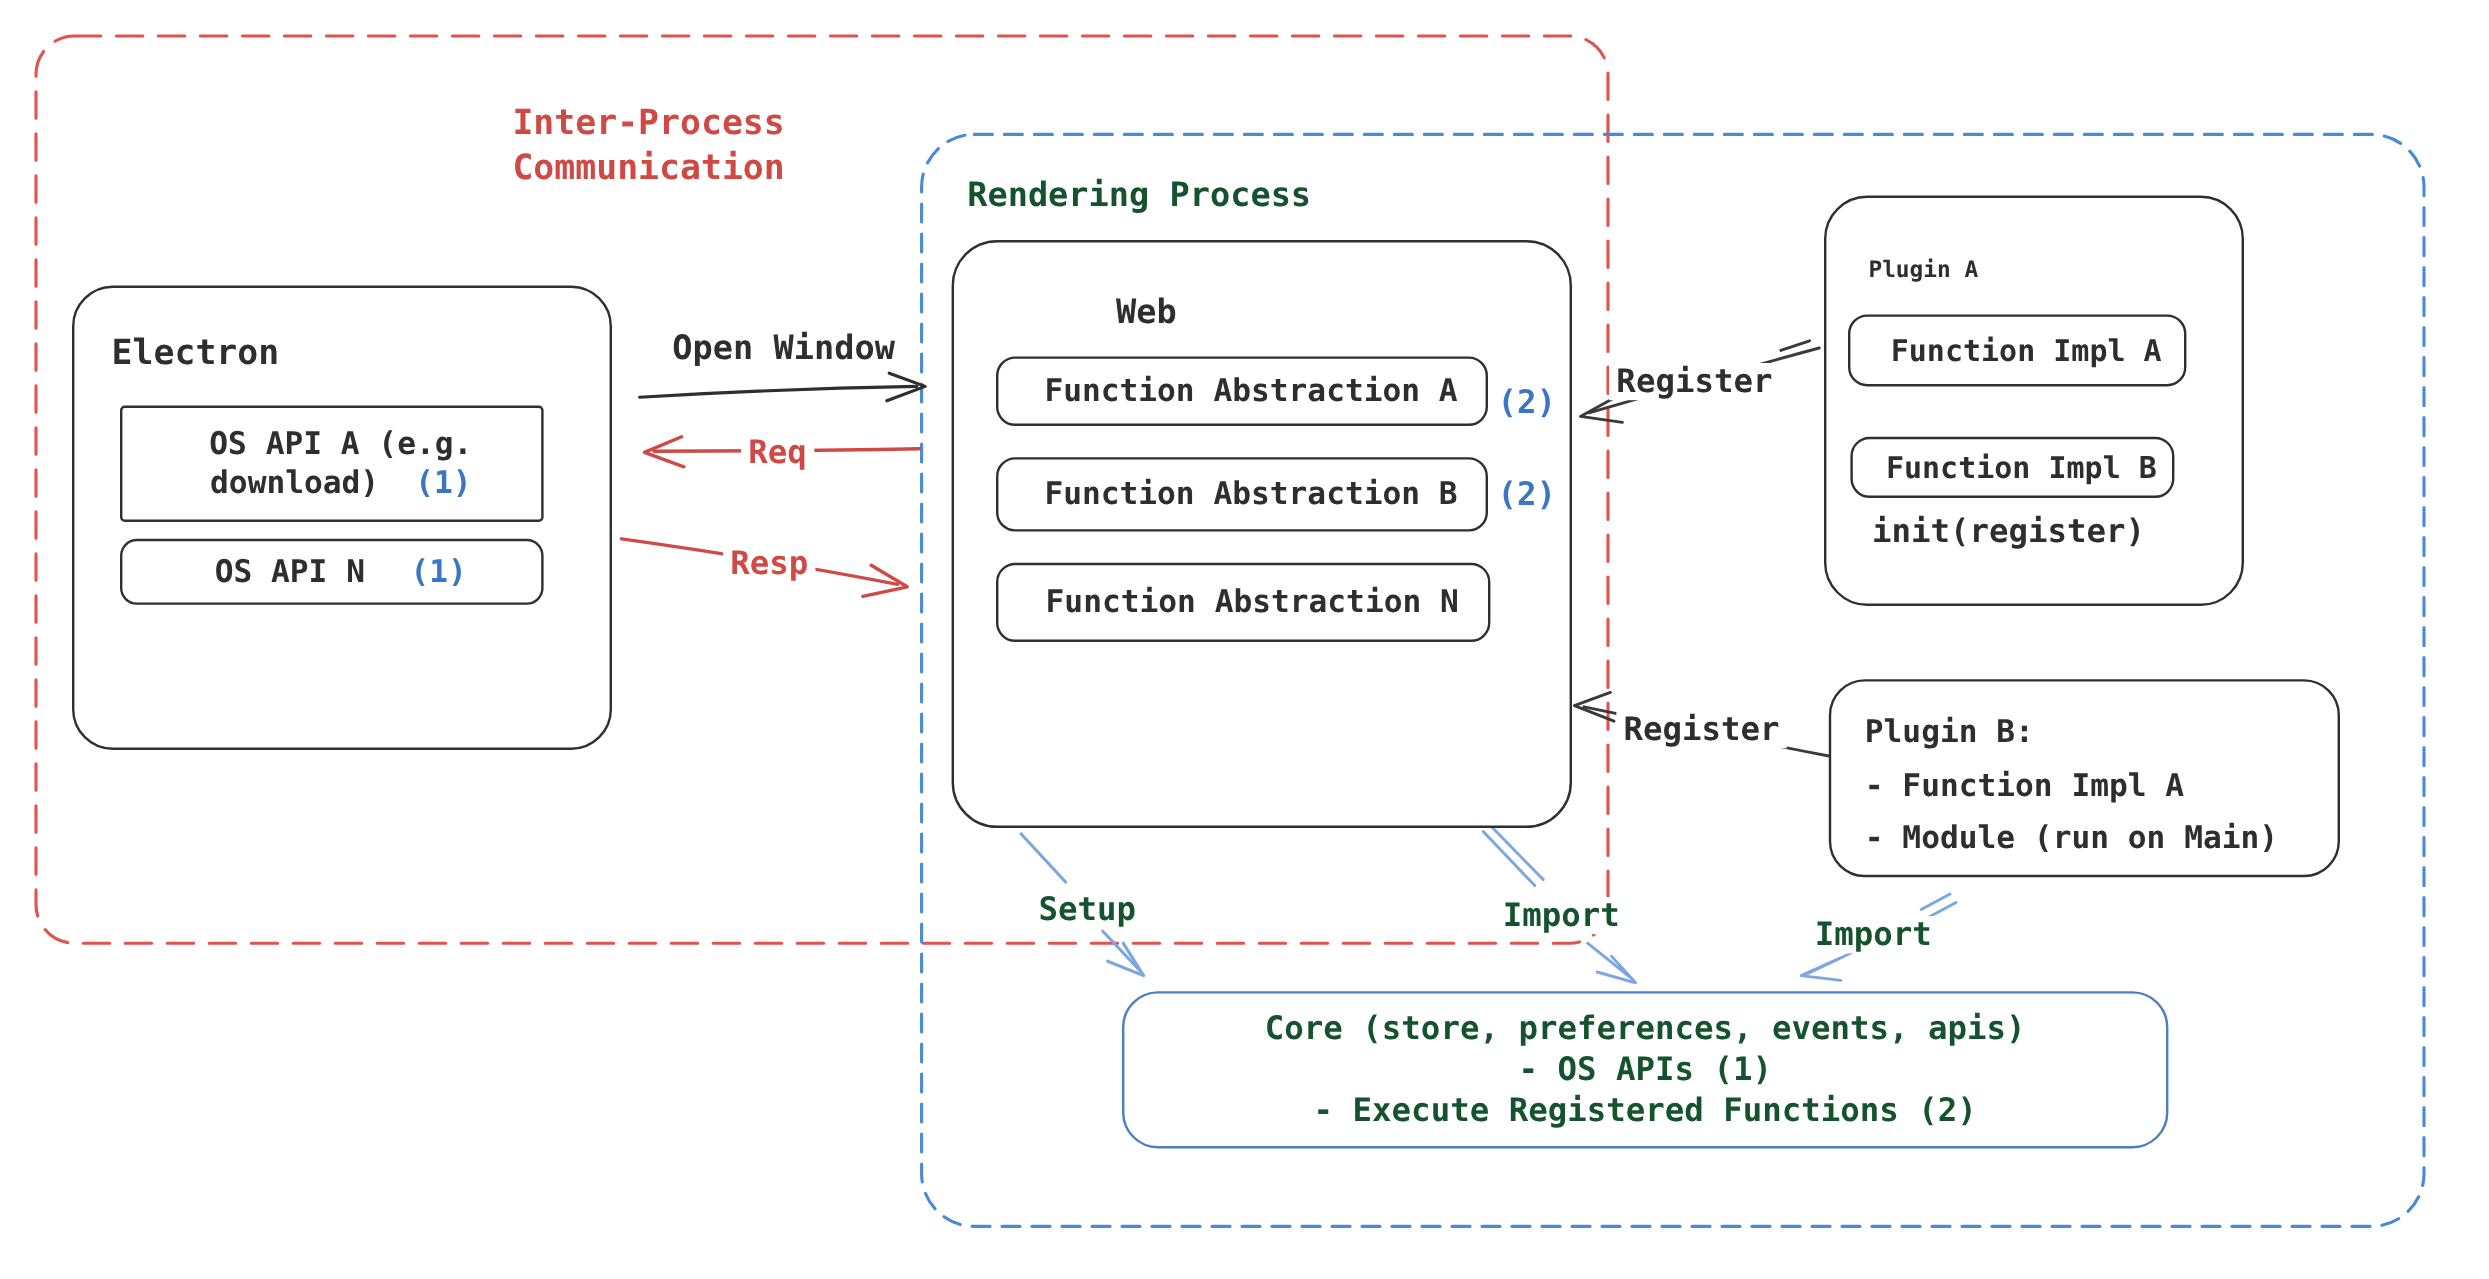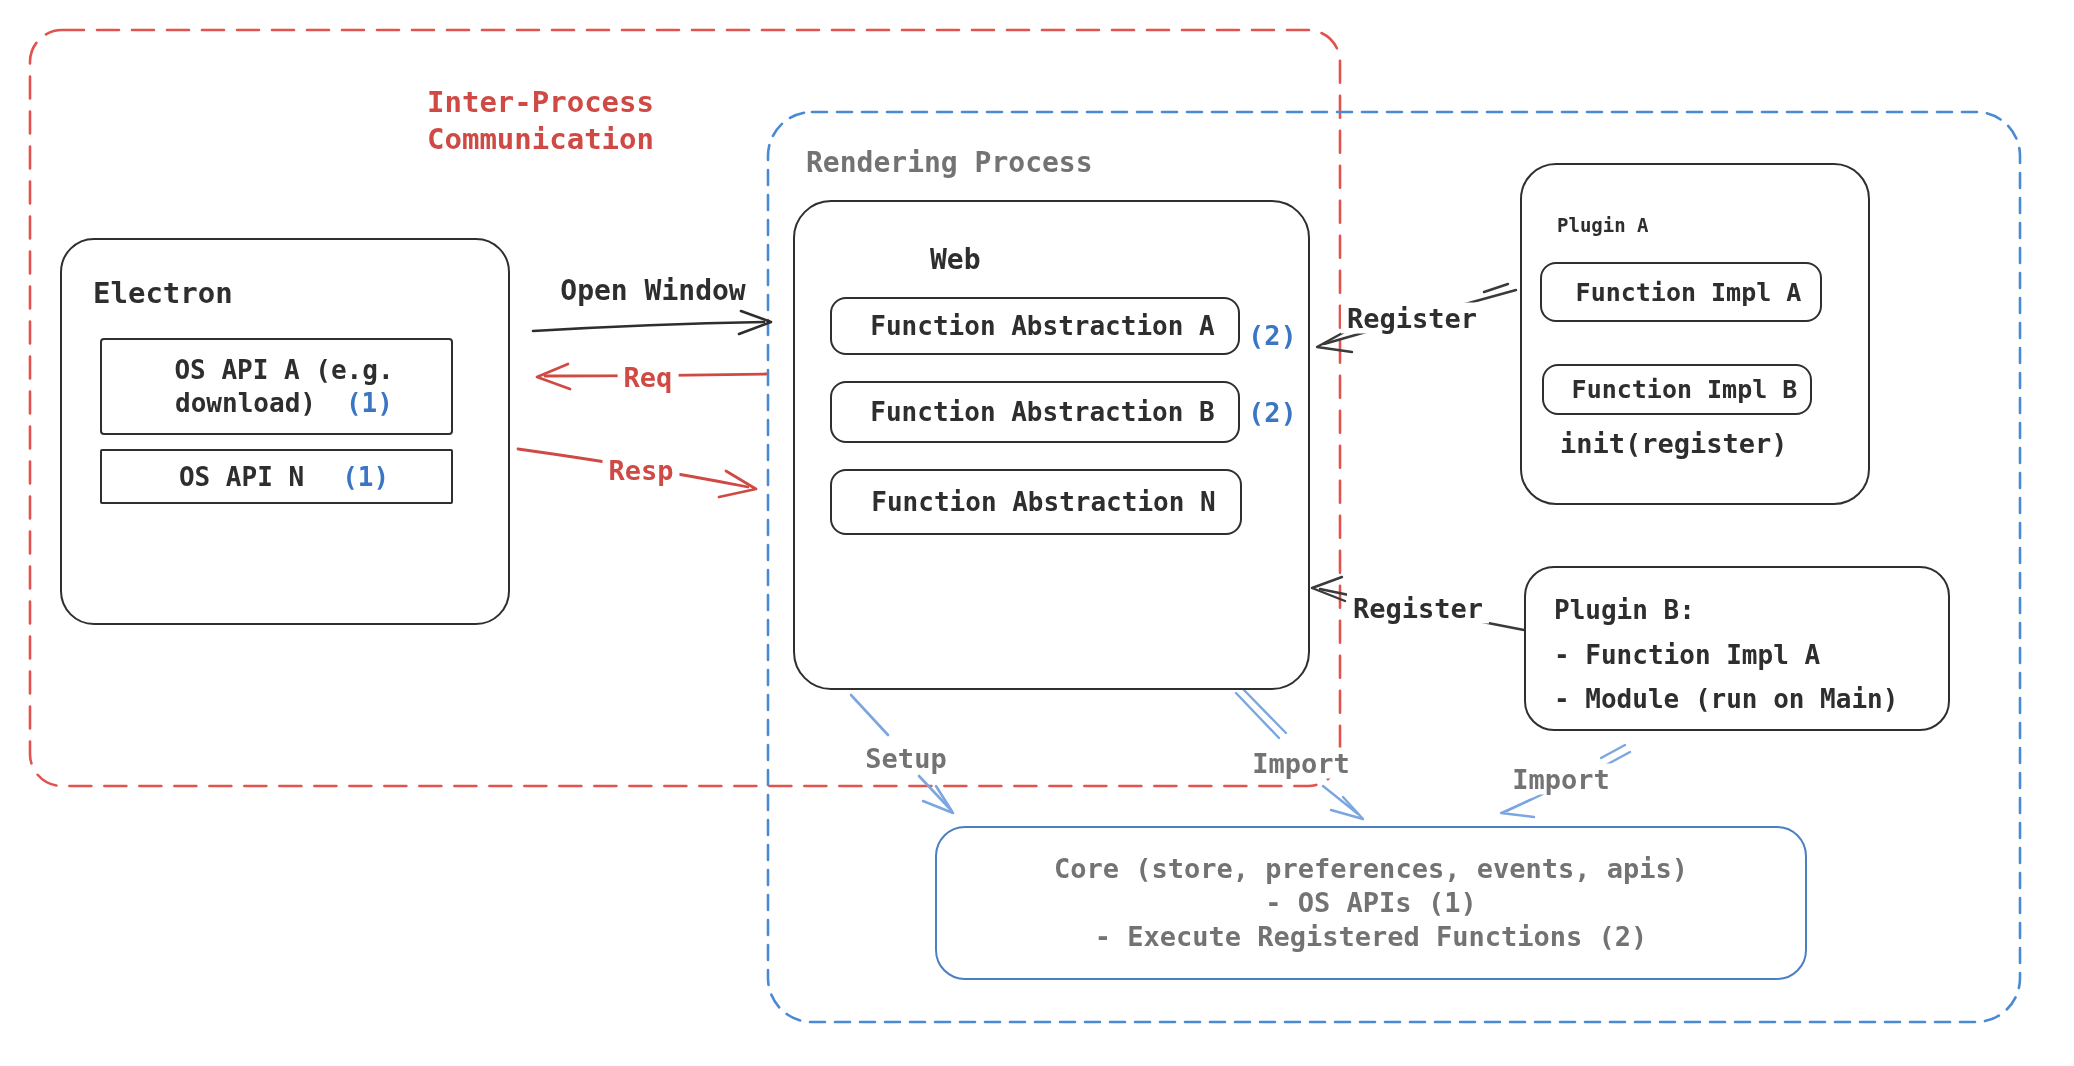--- a/index.html
+++ b/index.html
@@ -9,21 +9,21 @@
     font-weight:600;color:#2e2e2e;
   }
   #wires{position:absolute;left:0;top:0;width:2074px;height:1066px;}
   .box{position:absolute;border:2.5px solid #2f2f2f;border-radius:34px;background:#ffffff;box-sizing:border-box;}
   .subbox{position:absolute;border:2px solid #2f2f2f;border-radius:16px;background:#ffffff;box-sizing:border-box;
           display:flex;align-items:center;justify-content:center;white-space:nowrap;padding-left:15px;}
   .lbl{position:absolute;white-space:nowrap;}
   .ctr{transform:translate(-50%,-50%);}
   .onwire{background:#ffffff;padding:0 6px;}
   .red{color:#cf4a44;}
-  .blue{color:#737373;}
+  .blue{color:#14532d;}
   .badge{color:#3a76c4;}
   .row{display:flex;align-items:center;justify-content:center;}
 </style>
 </head>
 <body>
 
 <div id="canvas">
 
   <svg id="wires" viewBox="0 0 2074 1066" fill="none" stroke-linecap="round" stroke-linejoin="round">
 
@@ -88,21 +88,21 @@
   <div class="lbl" style="left:93px;top:276px;font-size:29px;">Electron</div>
 
   <div class="subbox" style="left:100px;top:338px;width:353px;height:97px;border-radius:4px;flex-direction:column;font-size:26px;line-height:33px;">
     <div>OS API A (e.g.</div>
     <div class="row" style="gap:30px;">
       <span>download)</span>
       <span class="badge">(1)</span>
     </div>
   </div>
 
-  <div class="subbox" style="left:100px;top:449px;width:353px;height:55px;border-radius:2px;font-size:26px;gap:38px;">
+  <div class="subbox" style="left:100px;top:449px;width:353px;height:55px;border-radius:14px;font-size:26px;gap:38px;">
     <span>OS API N</span>
     <span class="badge">(1)</span>
   </div>
 
   <div class="box" style="left:793px;top:200px;width:517px;height:490px;border-radius:38px;"></div>
   <div class="lbl" style="left:930px;top:243px;font-size:28px;">Web</div>
 
   <div class="subbox" style="left:830px;top:297px;width:410px;height:58px;font-size:26px;">Function Abstraction A</div>
   <div class="lbl badge" style="left:1248px;top:320px;font-size:27px;">(2)</div>
 
@@ -116,21 +116,21 @@
   <div class="lbl" style="left:1557px;top:214px;font-size:19px;">Plugin A</div>
   <div class="subbox" style="left:1540px;top:262px;width:282px;height:60px;font-size:25px;">Function Impl A</div>
   <div class="subbox" style="left:1542px;top:348px;width:270px;height:51px;font-size:25px;margin-top:16px;">Function Impl B</div>
   <div class="lbl" style="left:1560px;top:428px;font-size:27px;">init(register)</div>
 
   <div class="box" style="left:1524px;top:566px;width:426px;height:165px;border-radius:30px;"></div>
   <div class="lbl" style="left:1554px;top:595px;font-size:26px;text-align:right;">Plugin B:</div>
   <div class="lbl" style="left:1554px;top:640px;font-size:26px;">- Function Impl A</div>
   <div class="lbl" style="left:1554px;top:684px;font-size:26px;">- Module (run on Main)</div>
 
-  <div class="box blue" style="left:935px;top:826px;width:872px;height:154px;border:2px solid #4a7fc1;border-radius:30px;
+  <div class="box blue" style="left:935px;top:826px;width:872px;height:131px;border:2px solid #4a7fc1;border-radius:30px;
               display:flex;flex-direction:column;align-items:center;justify-content:center;
               font-size:27px;line-height:34px;text-align:center;">
     <div>Core (store, preferences, events, apis)</div>
     <div>- OS APIs (1)</div>
     <div>- Execute Registered Functions (2)</div>
   </div>
 
   <div class="lbl ctr" style="left:653px;top:290px;font-size:28px;">Open Window</div>
 
   <div class="lbl ctr onwire red" style="left:648px;top:377px;font-size:27px;">Req</div>

